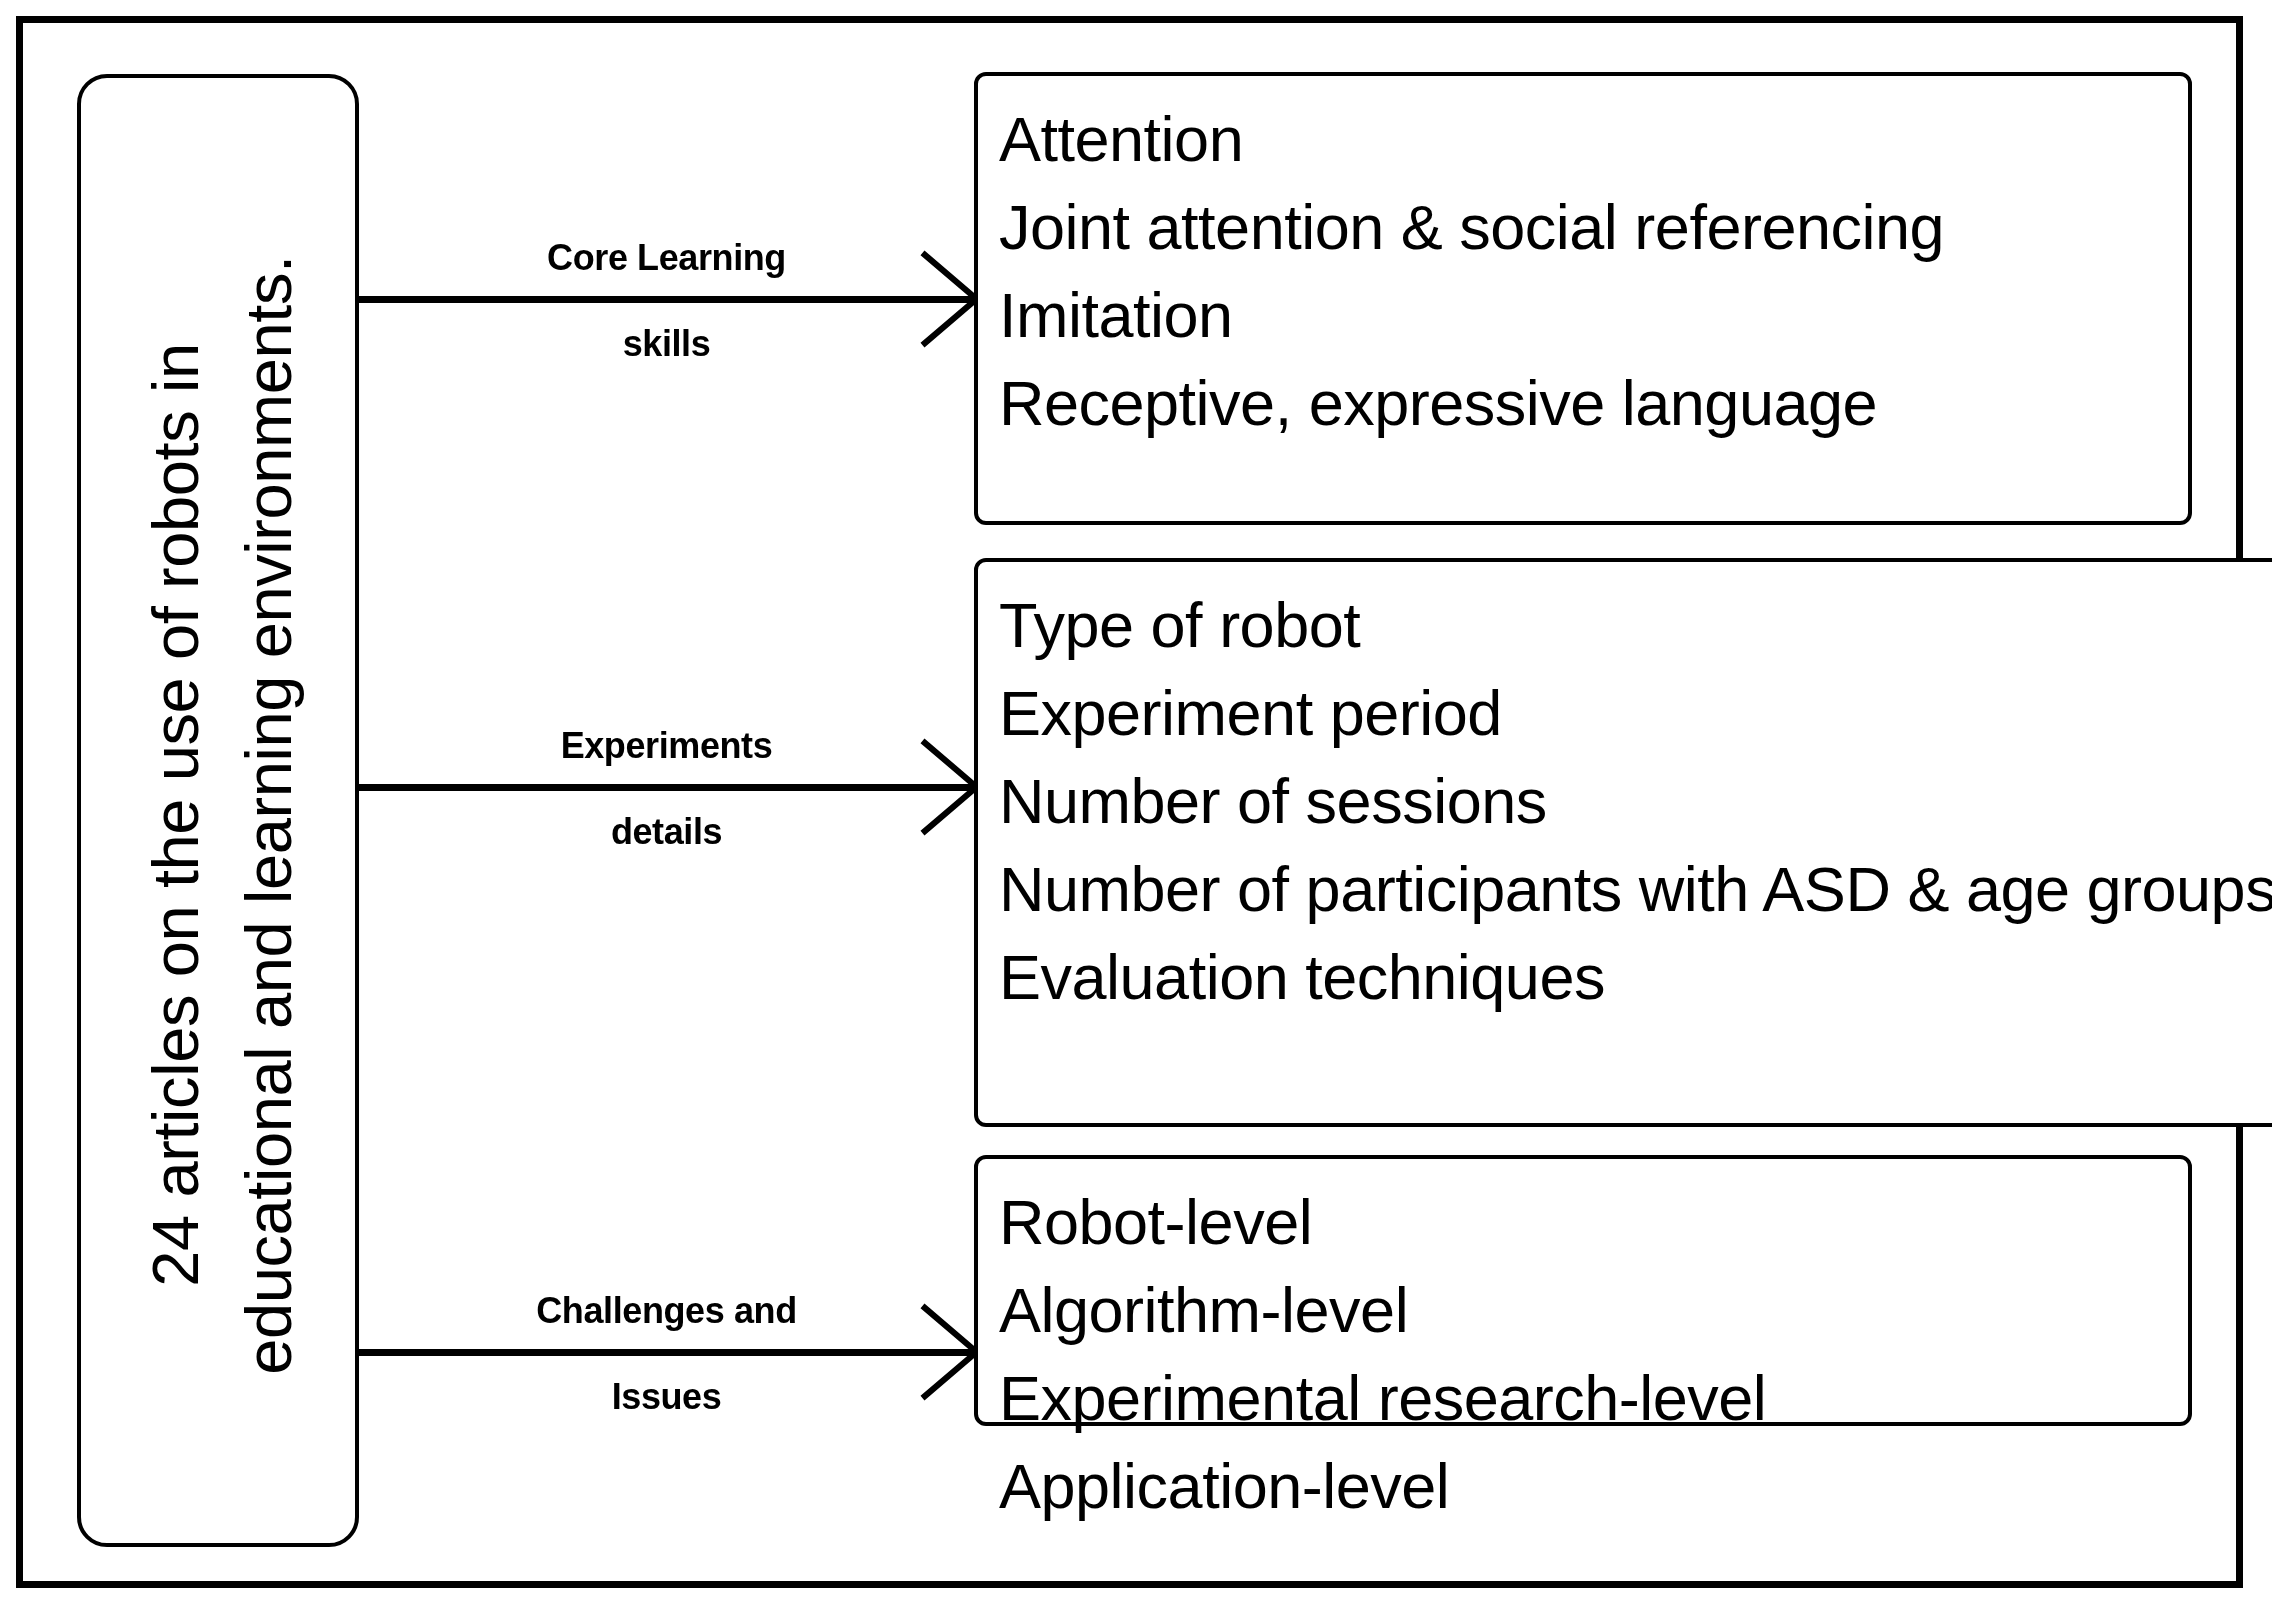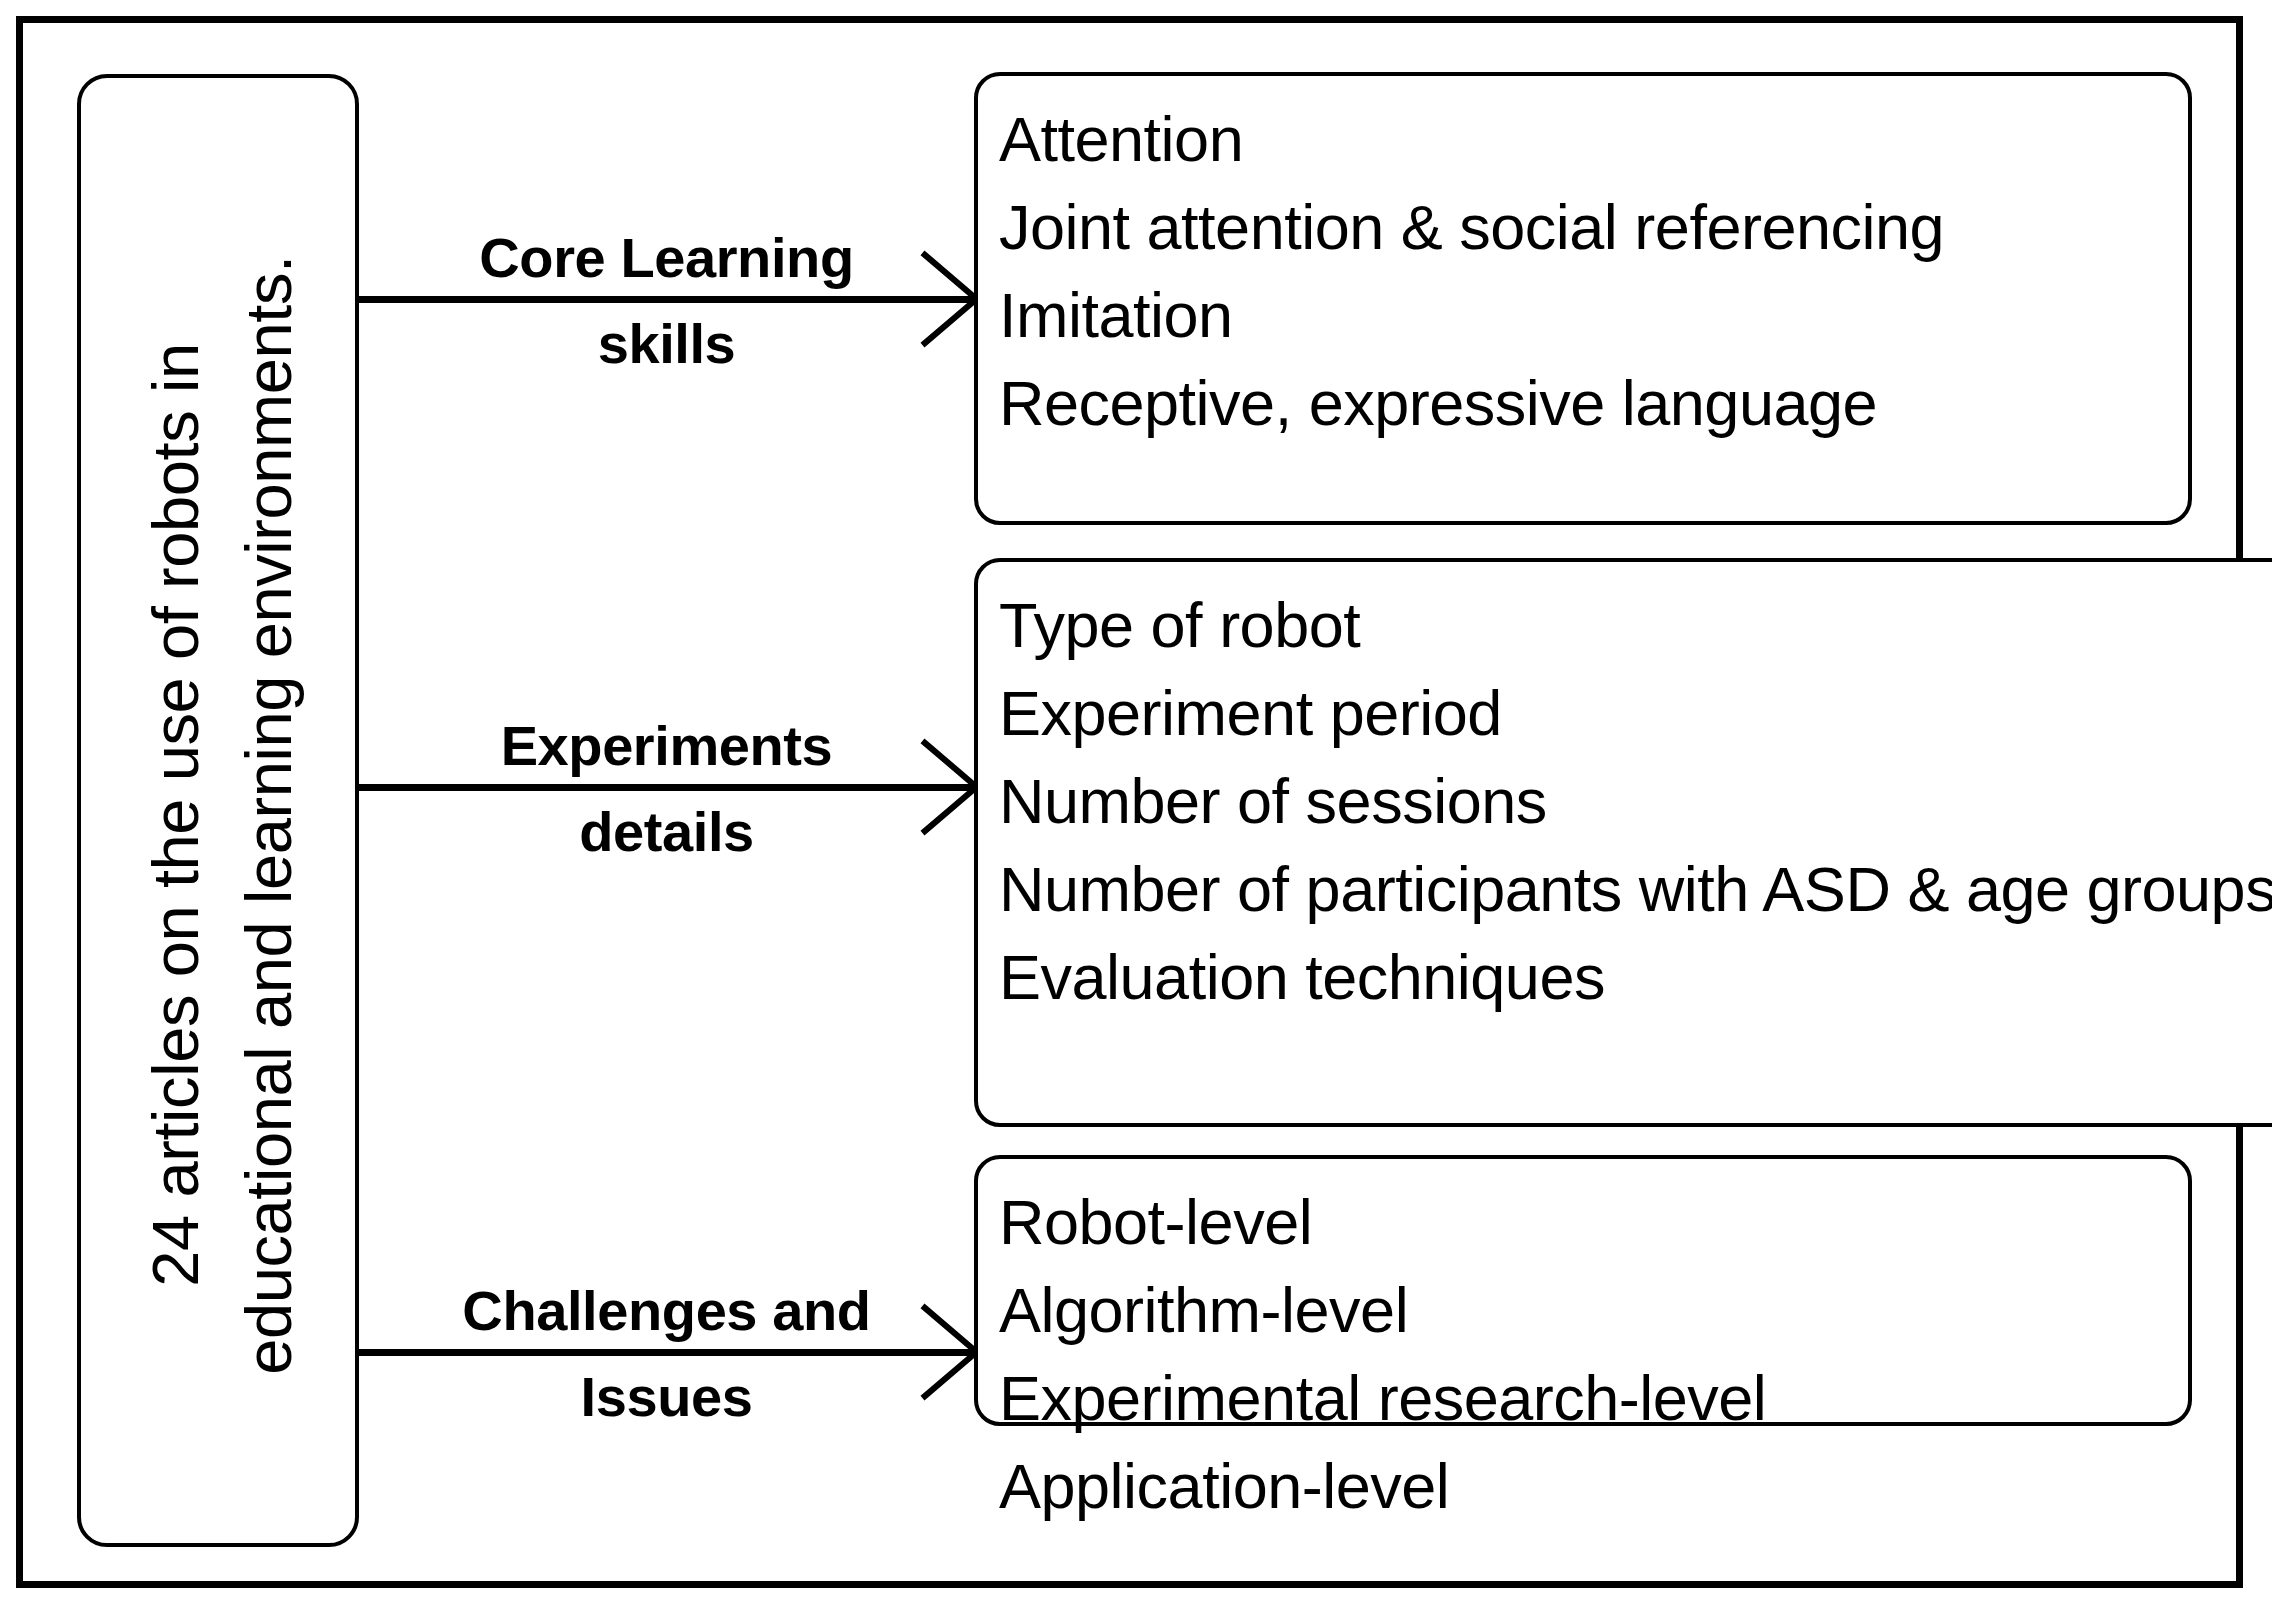--- a/index.html
+++ b/index.html
@@ -71,21 +71,21 @@
   }
   .source-text .ln {
     display: block;
   }
 
   
   .cat-box {
     position: absolute;
     left: 974px;
     border: 4.4px solid #000000;
-    border-radius: 26px;
+    border-radius: 12px;
     box-sizing: border-box;
     background: #ffffff;
     padding: 19px 23px 19px 21px;
   }
   #box-core-learning-skills { top: 72px;   width: 1218px; height: 453px; }
   #box-experiments-details  { top: 558px;  width: 1368px; height: 569px; }
   #box-challenges-issues    { top: 1155px; width: 1218px; height: 271px; }
 
   .cat-line {
     font-size: 63px;
@@ -123,21 +123,21 @@
     height: 100px;
   }
   .connector .arrowhead svg { display: block; }
 
   .connector-label {
     position: absolute;
     left: 0;
     width: 623px;
     text-align: center;
     font-weight: bold;
-    font-size: 56px;
+    font-size: 36px;
     line-height: 65px;
     font-family: "Liberation Sans", sans-serif;
     letter-spacing: -0.4px;
   }
   .connector-label.top { top: -74px; }
   .connector-label.bottom { top: 12.3px; }
 </style>
 </head>
 <body>
 

